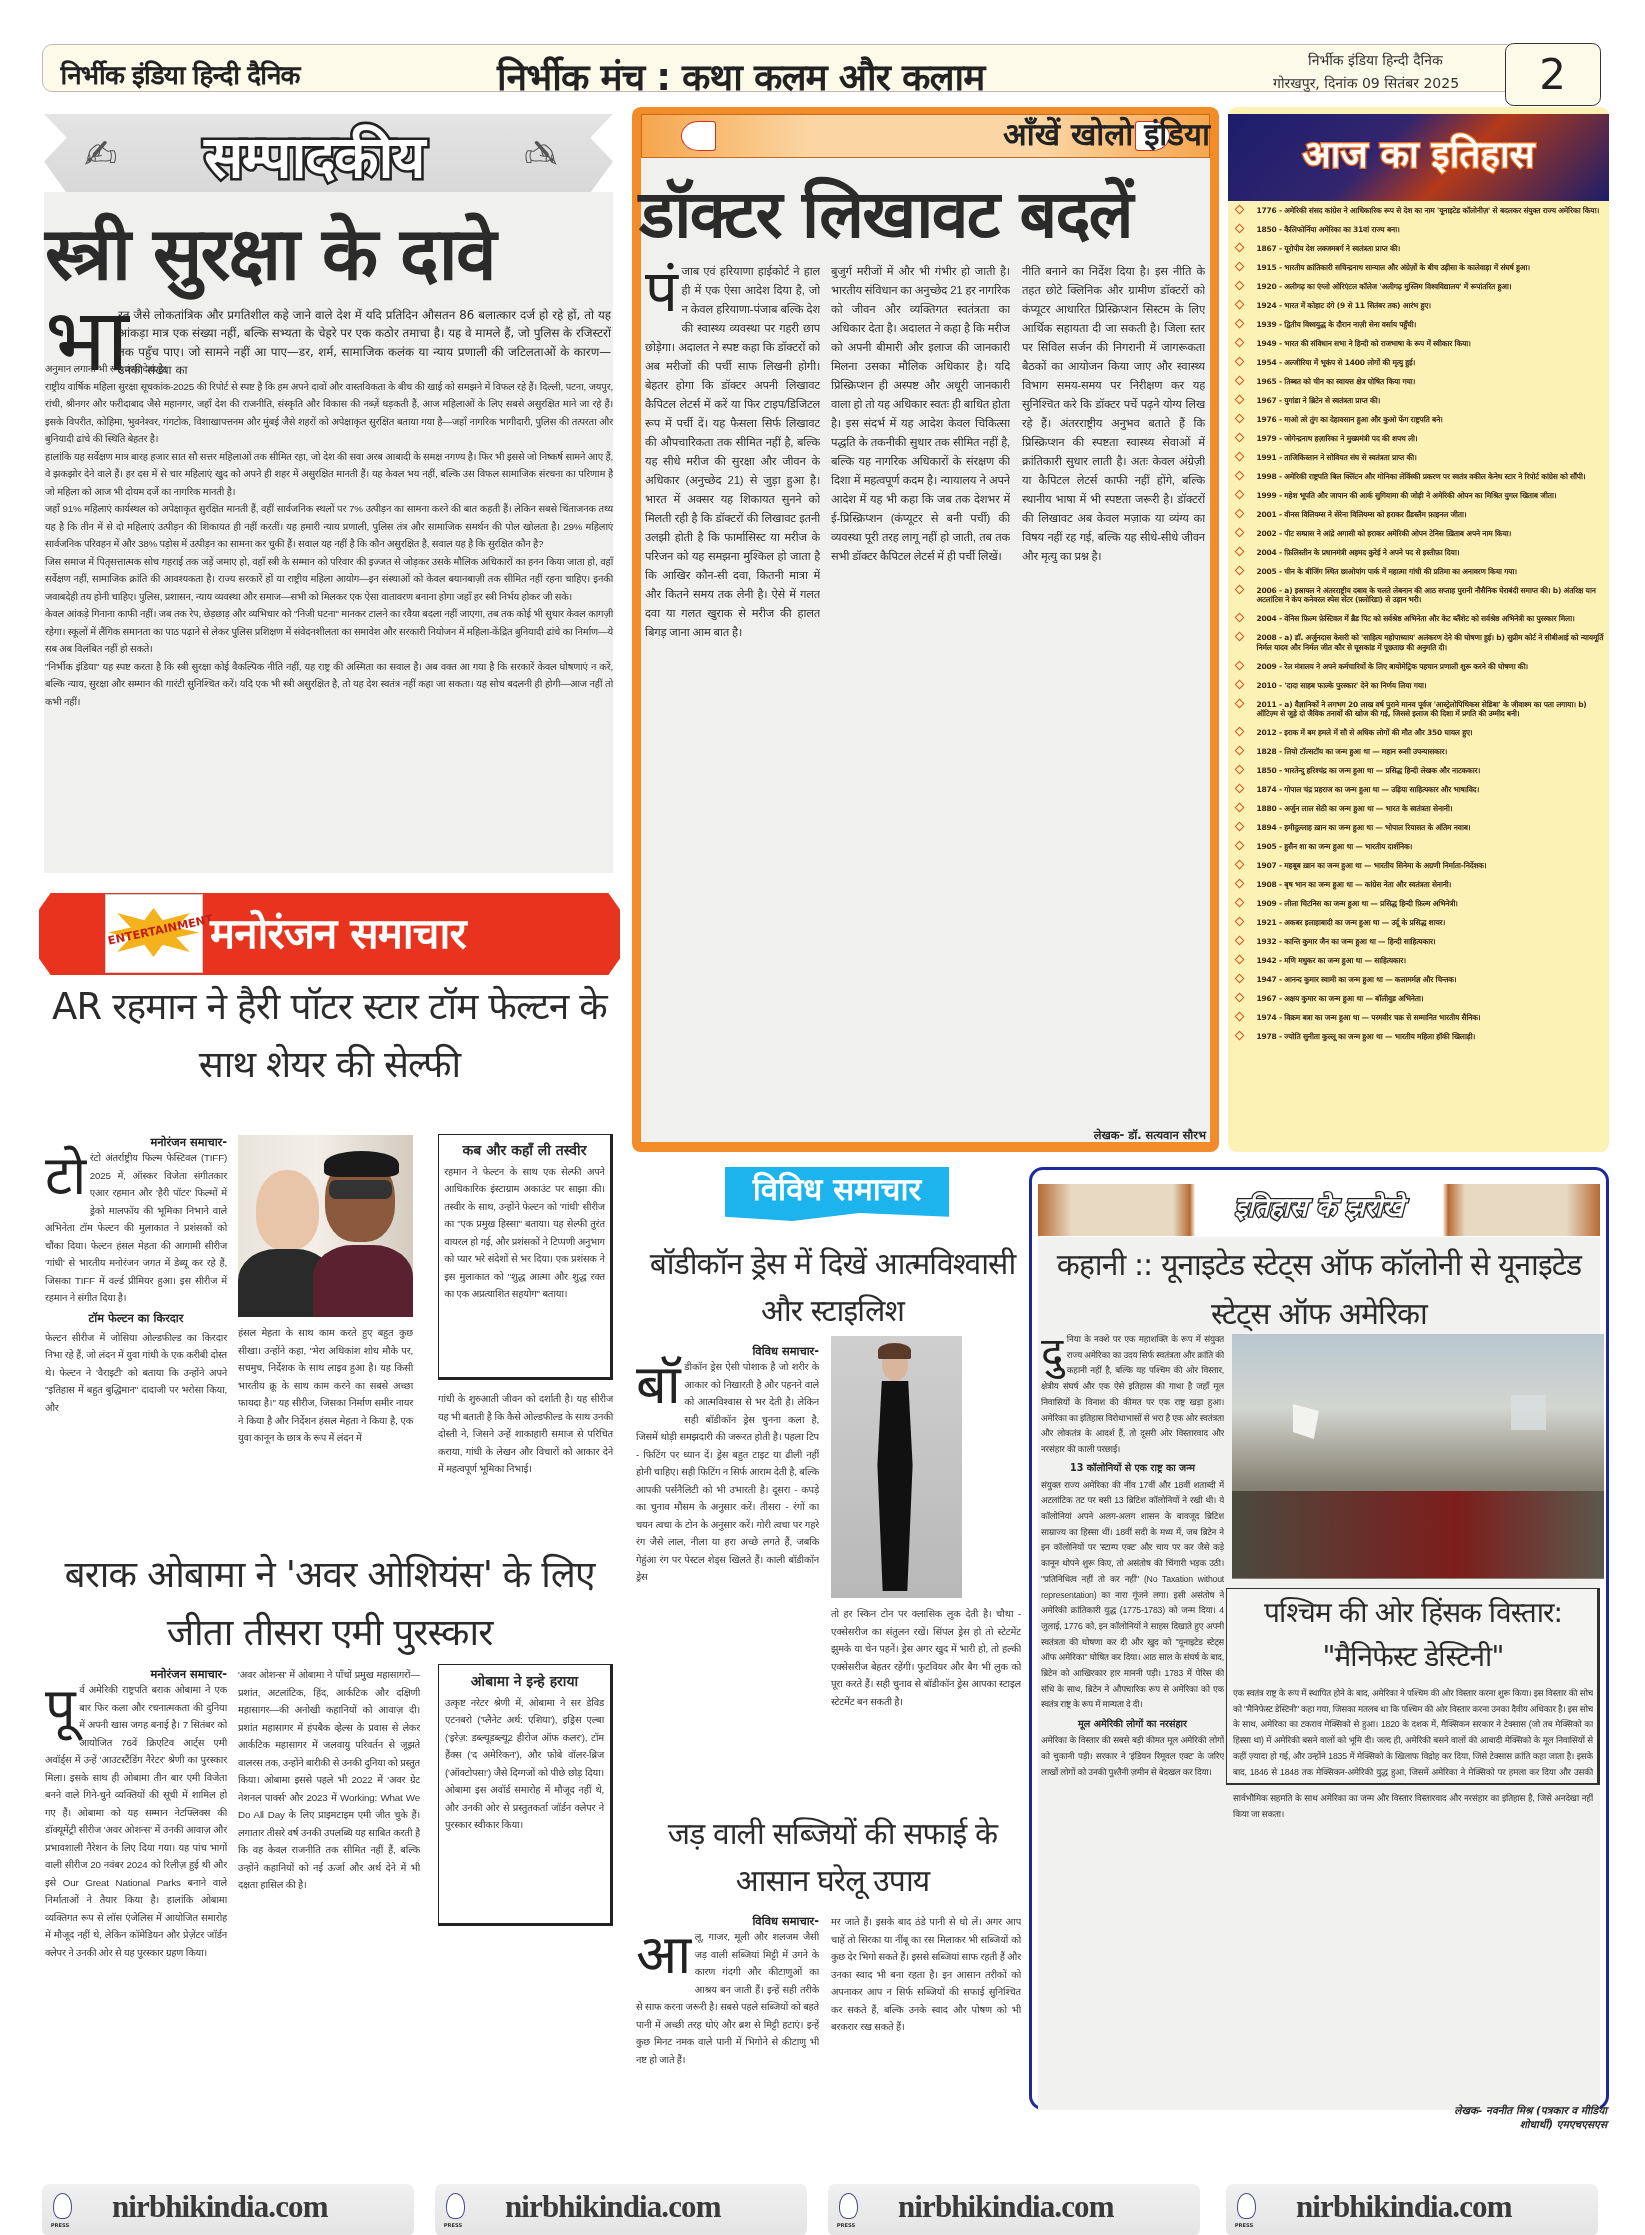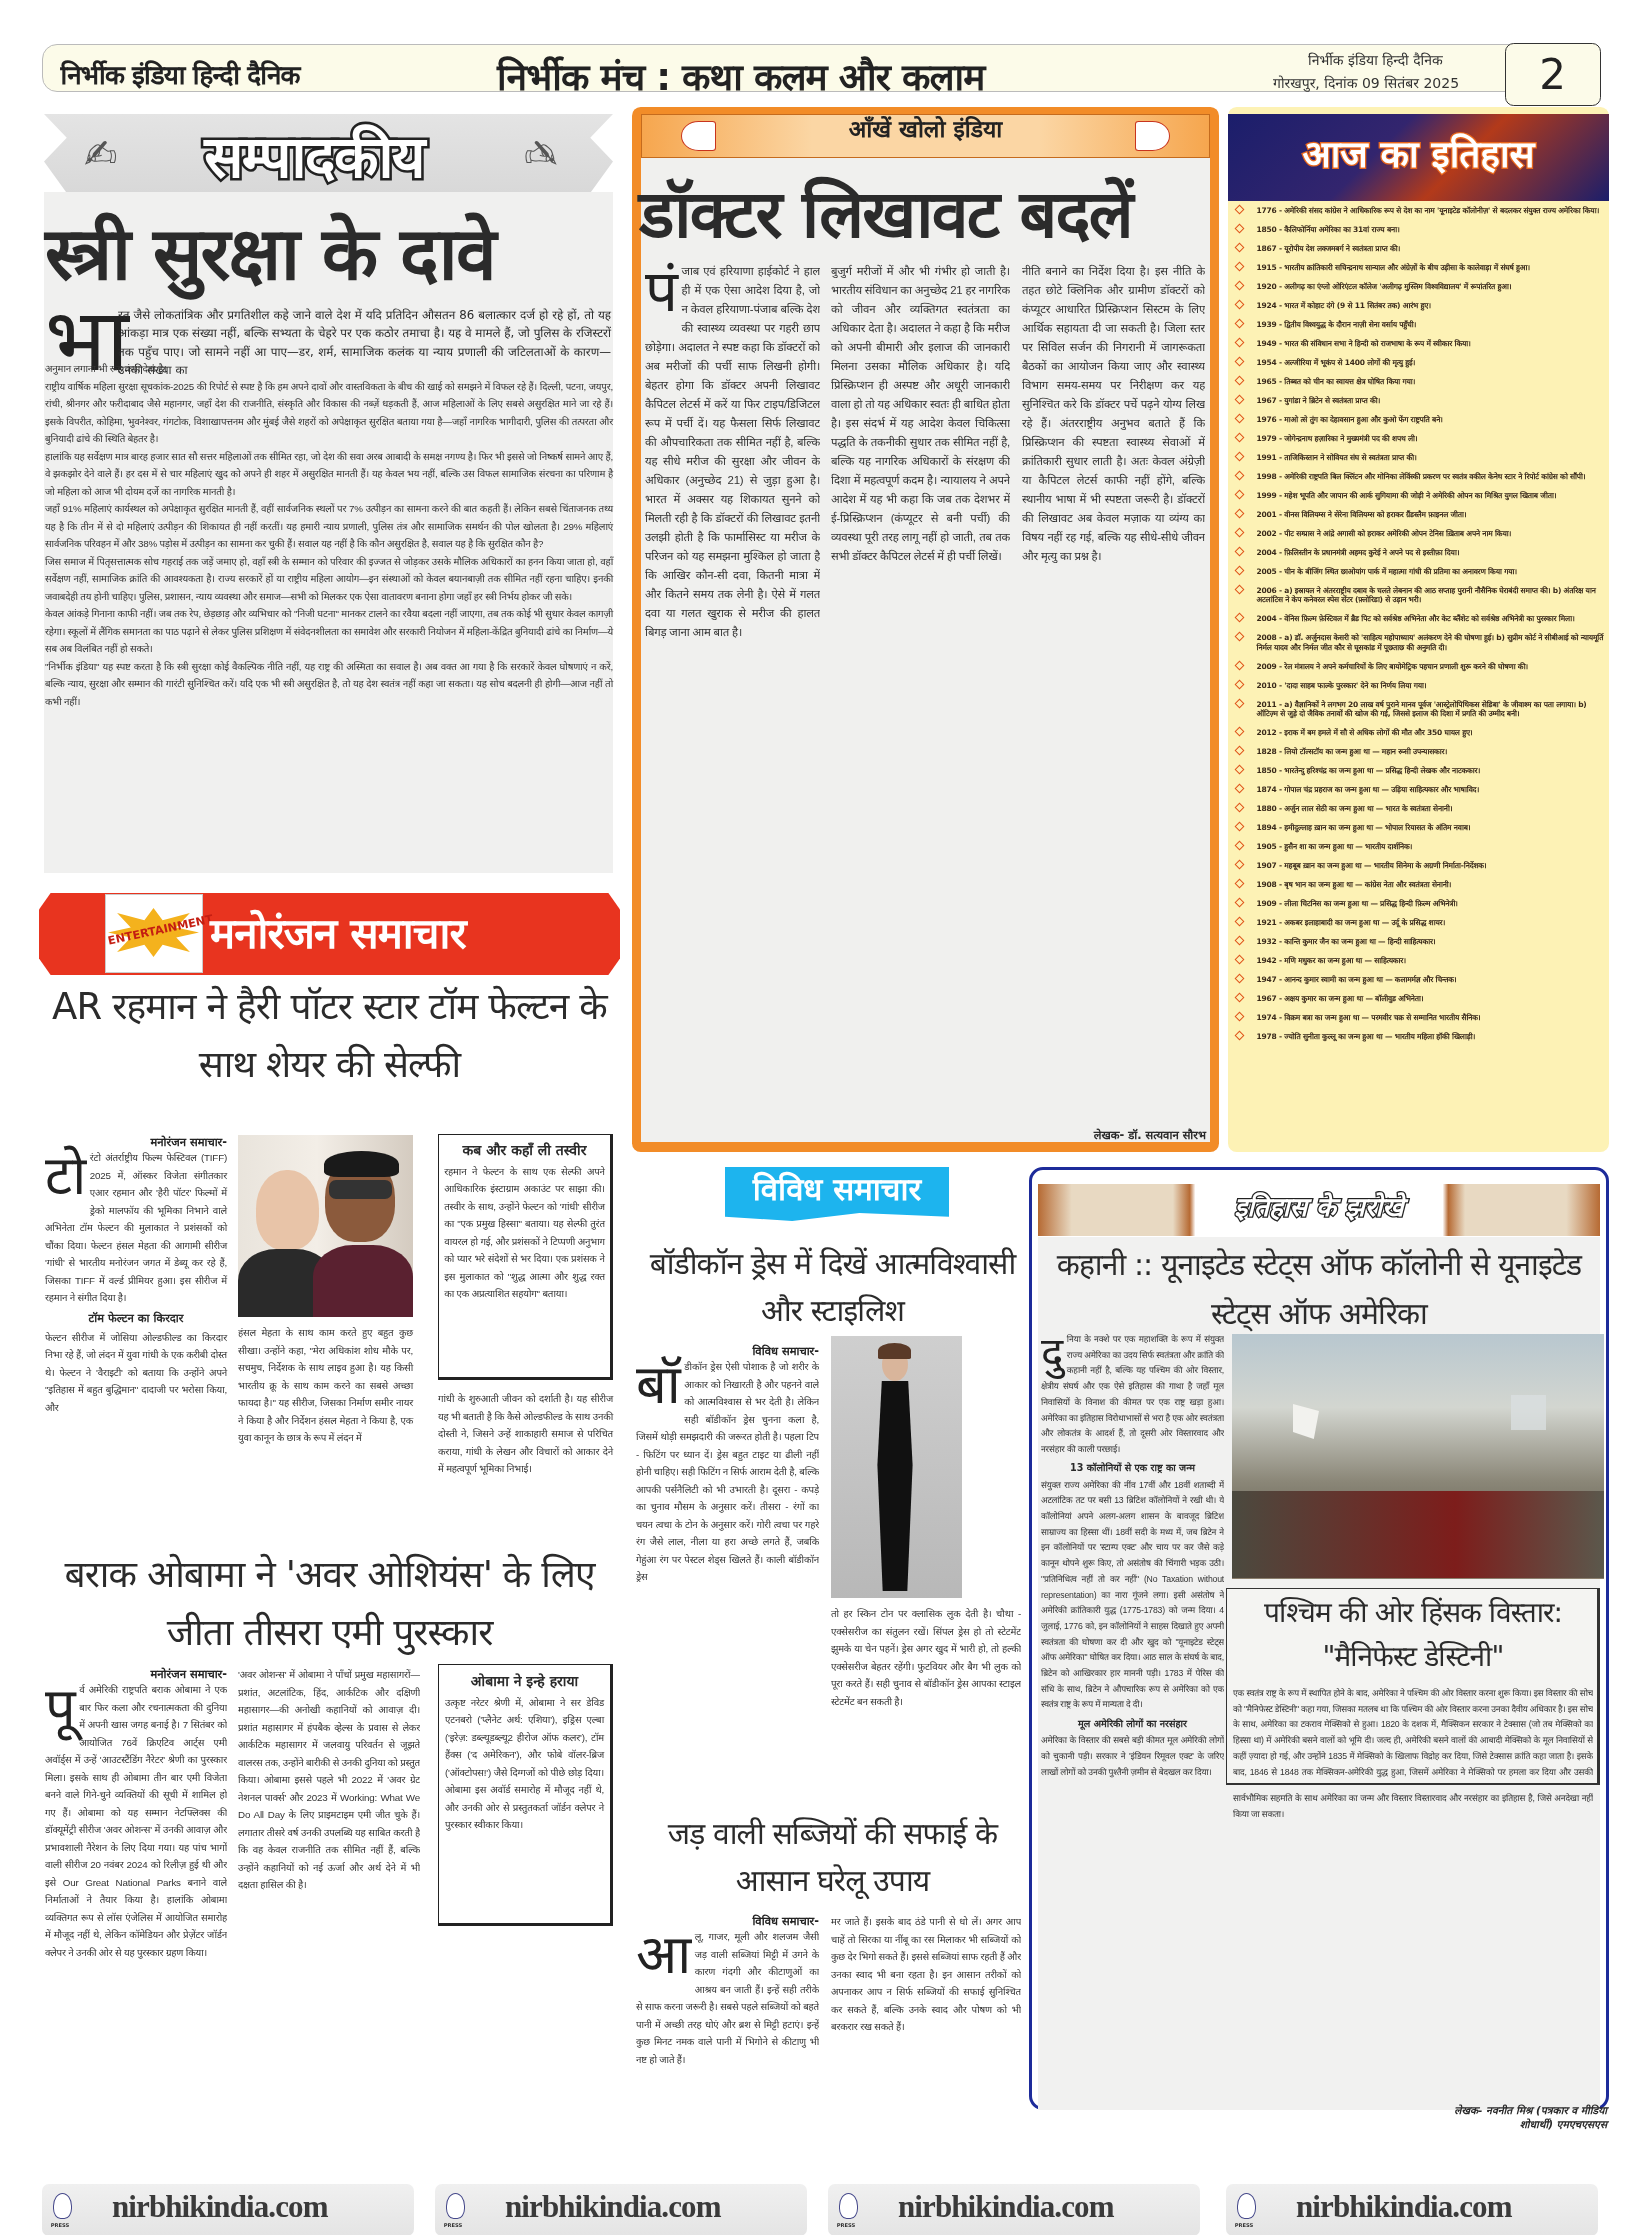--- a/index.html
+++ b/index.html
@@ -1,21 +1,21 @@
 <!DOCTYPE html>
 <html style="font-size:14px"><head>
 <meta charset="utf-8">
 <style>
 *{box-sizing:border-box;margin:0;padding:0}
 html,body{width:1646px;height:2236px;background:#fff;overflow:hidden}
 body{font-family:"DejaVu Sans","Liberation Sans",sans-serif;color:#2a2a2a;position:relative}
 .abs{position:absolute}
 p.body{font-family:"Liberation Sans Narrow","Liberation Sans",sans-serif;font-size:9.8px;line-height:17.5px;text-align:justify;color:#333;letter-spacing:-0.2px}
 
-#masthead{left:42px;top:44px;width:1558px;height:48px;background:#fcfbe9;border:1.7px solid #bbb;border-radius:15px;}
+#masthead{left:42px;top:44px;width:1558px;height:48px;background:#fcfbe9;border:1.7px solid #bbb;border-radius:10px;}
 #mh-left{left:17.5px;top:10.5px;font-size:26px;font-weight:bold;color:#222;letter-spacing:-0.9px}
 #mh-center{left:454px;top:5.2px;font-size:37px;font-weight:bold;color:#222;letter-spacing:-0.9px}
 #mh-right1{left:1265px;top:5.2px;font-size:14px;color:#333}
 #mh-right2{left:1230px;top:28px;font-size:14px;color:#333}
 #pageno{right:-1.7px;top:-1.7px;width:96px;height:63px;border:1.7px solid #333;border-radius:8.7px;background:#fcfbe9;font-size:42px;text-align:center;line-height:61px;color:#222}
 
 #ed-banner{left:44px;top:114px;width:569px;height:79px;background:linear-gradient(#e4e4e4,#d8d8d8);clip-path:polygon(4% 30%,0 0,100% 0,96% 30%,100% 60%,96% 100%,4% 100%,0 60%)}
 #ed-banner-title{left:157px;top:115px;width:314px;text-align:center;font-size:58px;font-weight:bold;color:#fff;-webkit-text-stroke:5.2px #222;paint-order:stroke fill;letter-spacing:-1.7px}
 .pen{font-size:40px;color:#555}
 #ed-col{left:44px;top:192px;width:569px;height:681px;background:#f0f0ef}
@@ -38,21 +38,21 @@
 #ar-box{left:438px;top:1134px;width:175px;height:246px;border:1.7px solid #222;border-right:3.5px solid #222;border-bottom:3.5px solid #222;padding:5.2px}
 #ar-box-title{font-size:14px;font-weight:bold;text-align:center;margin-bottom:3.5px}
 
 #ob-headline{left:39px;top:1546px;width:581px}
 #ob-box{left:438px;top:1664px;width:175px;height:262px;border:1.7px solid #222;border-right:3.5px solid #222;border-bottom:3.5px solid #222;padding:6px}
 #ob-box-title{font-size:14px;font-weight:bold;text-align:center;margin-bottom:3.5px}
 
 #ak-frame{left:632px;top:107px;width:587px;height:1045px;background:#f28c28;border-radius:8.7px}
 #ak-inner{left:641px;top:157px;width:569px;height:985px;background:#f0f0ee}
 #ak-banner{left:641px;top:114px;width:569px;height:44px;background:linear-gradient(90deg,#f6a64e,#fbd6a4 30%,#fbd6a4 70%,#f6a64e);border:0.9px solid #c56b1d}
-#ak-title{left:641px;top:112px;width:569px;text-align:center;font-size:23px;font-weight:bold;color:#222}
+#ak-title{left:641px;top:112px;width:569px;text-align:right;font-size:31px;font-weight:bold;color:#222}
 .mega{width:35px;height:30px;background:#fff;border:1.7px solid #c8341d;border-radius:50% 10% 10% 50%}
 #ak-headline{left:639px;top:166px;width:573px;font-size:66px;font-weight:bold;color:#2b2b2b;letter-spacing:-1.7px;white-space:nowrap}
 #ak-drop{left:643px;top:266px;font-size:58px;line-height:58px}
 #ak-byline{left:1031px;top:1127px;width:175px;font-size:11.4px;font-weight:bold;text-align:right}
 
 #vv-banner{left:725px;top:1167px;width:224px;height:54px;background:#1db4ee;clip-path:polygon(0 0,100% 0,100% 92%,60% 85%,30% 100%,0 92%)}
 #vv-title{left:725px;top:1167px;width:224px;text-align:center;font-size:31px;font-weight:bold;color:#fff}
 #vv-headline{left:636px;top:1240px;width:393px}
 #vv-photo{left:831px;top:1336px;width:131px;height:262px;background:linear-gradient(#cfcfcf,#b8b8b8)}
 #sabzi-headline{left:636px;top:1810px;width:393px}

